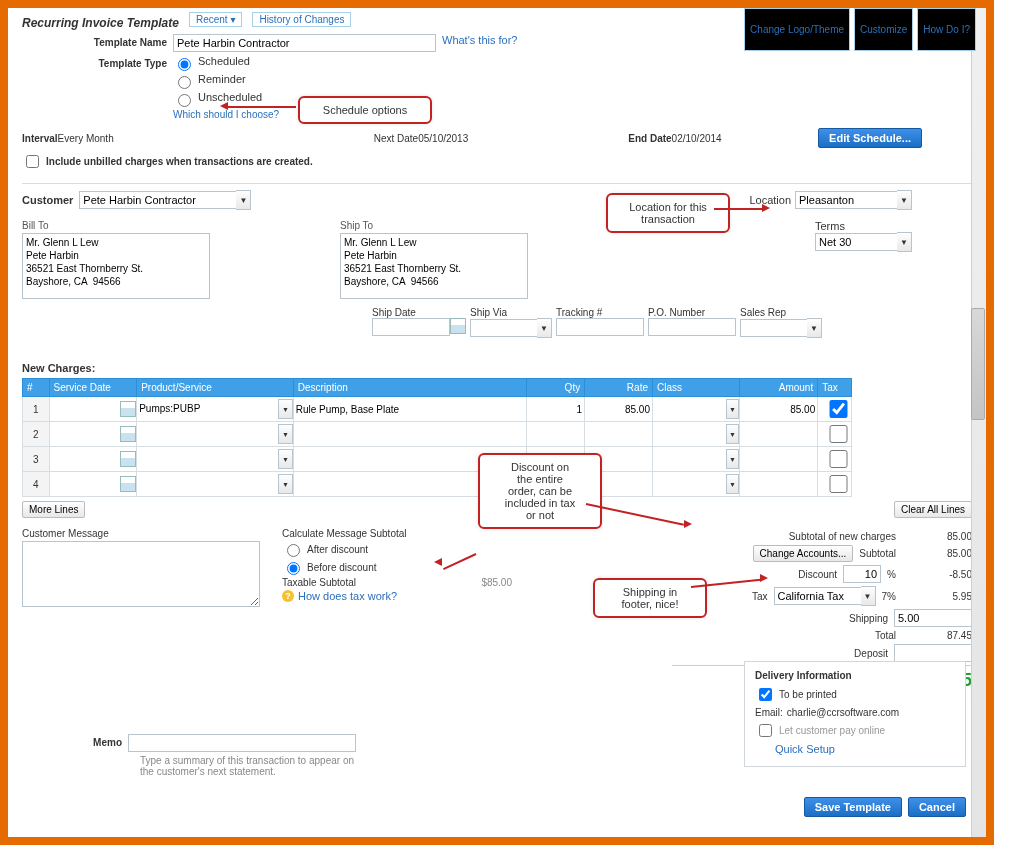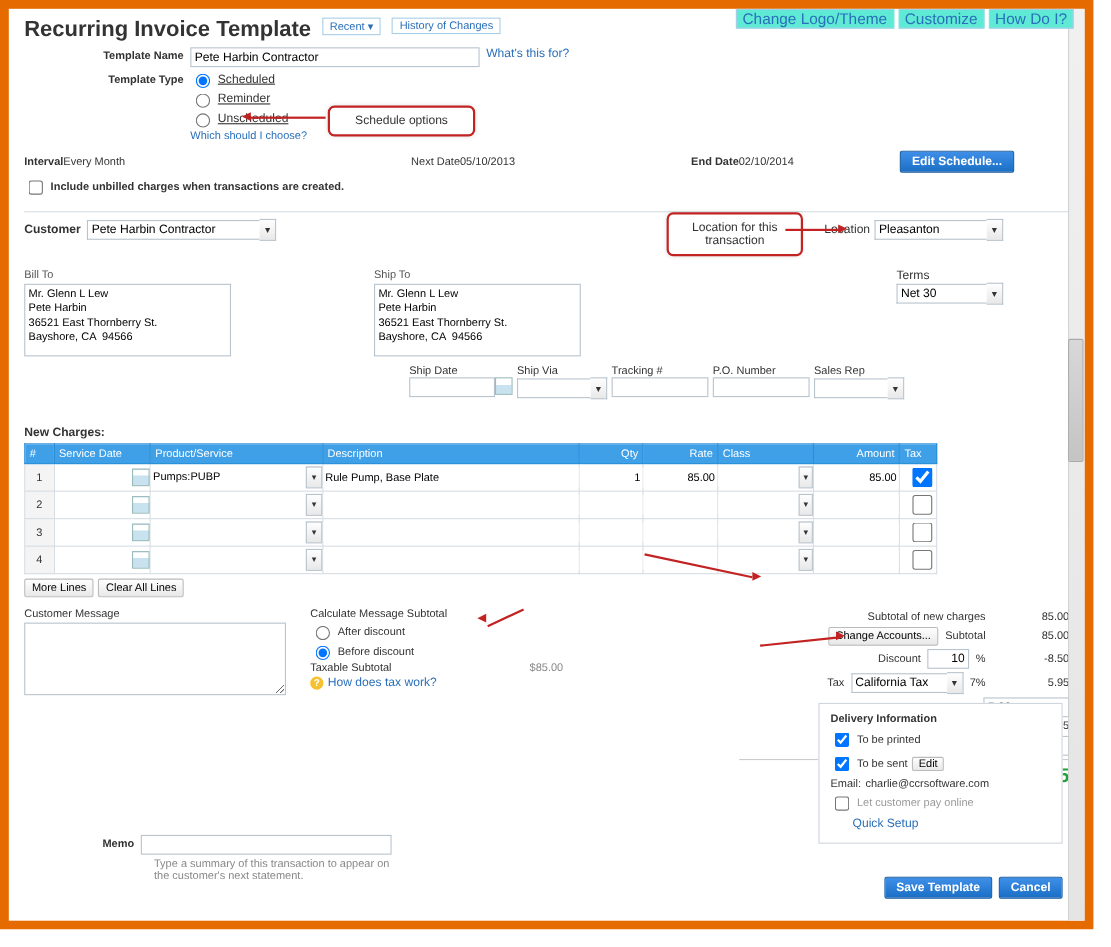--- a/index.html
+++ b/index.html
@@ -1,56 +1,56 @@
 <!DOCTYPE html>
 <html><head>
 <meta charset="utf-8">
 <style>
   html,body{margin:0;padding:0;font-family:Arial,Helvetica,sans-serif;font-size:11px;color:#333;background:#fff;}
   .frame{border:8px solid #e56a00;width:994px;height:845px;box-sizing:border-box;position:relative;overflow:hidden;background:#fff;}
   .toplinks{position:absolute;top:0;right:10px;display:flex;gap:4px;}
-  .top-link{background:#5eead4;border:1px solid #a8cfe8;color:#2a6fba;padding:0 5px;font-size:14px;cursor:pointer;}
-  h1{font-size:20px;font-weight:bold;margin:0;padding:8px 0 0 14px;color:#333;}
+  .top-link{background:#000000;border:1px solid #a8cfe8;color:#2a6fba;padding:15px 5px;font-size:10px;cursor:pointer;}
+  h1{font-size:12px;font-weight:bold;margin:0;padding:8px 0 0 14px;font-style:italic;color:#333;}
   .link-btn{color:#2a6fba;background:#fff;border:1px solid #a8cfe8;padding:1px 6px;font-size:10px;cursor:pointer;}
   .body{padding:4px 14px 0 14px;}
   .row{display:flex;align-items:flex-start;gap:6px;margin-bottom:3px;}
   .lbl{width:85px;text-align:right;font-weight:bold;font-size:10px;padding-top:3px;}
   input[type=text],textarea,select{border:1px solid #b8c4ce;font-size:11px;padding:2px 3px;font-family:inherit;}
   .wide-inp{width:255px;}
   .link{color:#2a6fba;cursor:pointer;font-size:11px;}
-  .radio-row{display:flex;align-items:center;gap:4px;margin-bottom:2px;text-decoration:underline;}
+  .radio-row{display:flex;align-items:flex-start;gap:4px;margin-bottom:2px;}
   .callout{border:2px solid #c22222;border-radius:6px;background:#fff;color:#333;padding:6px 10px;font-size:11px;position:absolute;box-shadow:0 0 4px rgba(0,0,0,0.1);text-align:center;}
   .arrow-line{position:absolute;background:#c22222;height:2px;}
   .arrow-head{position:absolute;width:0;height:0;}
   .interval-bar{display:flex;align-items:center;gap:0;margin-top:8px;font-weight:bold;font-size:10px;}
   .interval-bar .seg{flex:0 0 auto;margin-right:60px;}
   .interval-bar .seg span{font-weight:normal;}
   .btn-blue{background:linear-gradient(#3f8fe8,#1a6fc5);color:#fff;border:1px solid #155aa0;padding:3px 10px;font-size:11px;cursor:pointer;border-radius:2px;font-weight:bold;}
   .btn-gray{background:linear-gradient(#fefefe,#e8e8e8);border:1px solid #bbb;padding:2px 6px;font-size:10px;cursor:pointer;border-radius:2px;}
   .cb-row{display:flex;align-items:center;gap:4px;margin:4px 0 12px 0;}
   hr.sep{border:none;border-top:1px solid #d6dde3;margin:6px 0;}
   .cust-row{display:flex;align-items:center;gap:6px;}
   .drop{display:inline-flex;align-items:center;}
   .drop input{border-right:none;}
   .dbtn{border:1px solid #b8c4ce;border-left:none;background:linear-gradient(#fefefe,#e8e8e8);width:14px;height:18px;display:flex;align-items:center;justify-content:center;font-size:8px;cursor:pointer;}
-  .addr-block{display:flex;gap:30px;margin-top:26px;}
+  .addr-block{display:flex;gap:30px;margin-top:10px;}
   .addr-col{display:flex;flex-direction:column;}
   .addr-col .al{font-size:10px;color:#555;margin-bottom:2px;}
   textarea.addr{width:180px;height:60px;resize:none;font-size:10px;line-height:1.3;}
   .terms-block{margin-left:auto;}
   .ship-fields{display:flex;gap:4px;margin-top:8px;margin-left:350px;}
   .sf-col{display:flex;flex-direction:column;font-size:10px;}
   .sf-col input{width:80px;}
   table.lines{border-collapse:collapse;width:830px;margin-top:4px;font-size:10px;}
   table.lines th{background:#3fa0e8;color:#fff;font-weight:normal;padding:3px 4px;text-align:left;border:1px solid #2a8fd8;font-size:10px;}
   table.lines td{border:1px solid #d6dde3;padding:0;height:20px;background:#fff;}
   table.lines td input{border:none;width:100%;height:18px;font-size:10px;padding:0 2px;box-sizing:border-box;}
   .cal-ic{display:inline-block;width:14px;height:14px;border:1px solid #9bb;background:linear-gradient(#fff 40%,#c8e2f0 40%);vertical-align:middle;}
   .mini-dbtn{width:14px;height:18px;border:1px solid #b8c4ce;background:linear-gradient(#fefefe,#e8e8e8);font-size:7px;display:inline-flex;align-items:center;justify-content:center;}
-  .line-btns{margin-top:4px;display:flex;gap:4px;}
+  .line-btns{margin-top:4px;display:flex;gap:4px;justify-content:space-between;}
   .totals{display:flex;margin-top:10px;gap:30px;}
   .cm-block{width:230px;}
   .cm-block textarea{width:230px;height:60px;}
   .tax-block{width:230px;font-size:10px;}
   .tax-block .trow{display:flex;align-items:center;gap:4px;margin:2px 0;}
   .totals-right{margin-left:auto;width:300px;font-size:10px;}
   .totals-right .trow{display:flex;align-items:center;justify-content:flex-end;gap:6px;margin:3px 0;}
   .totals-right .trow .tlbl{text-align:right;}
   .totals-right .trow .tval{width:70px;text-align:right;}
   .totals-right input{width:70px;text-align:left;}
@@ -401,25 +401,20 @@
     </div>
   </div>
 
   <div class="delivery">
     <div style="font-weight:bold;margin-bottom:4px;">Delivery Information</div>
     <div class="drow">
         <input type="checkbox" checked="" style="">
         <span>To be printed</span>
       </div>
     <div class="drow">
-        <input type="checkbox" checked="" style="">
-        <span>To be sent</span>
-        <button class="btn-gray" style="padding:0 5px;">Edit</button>
-      </div>
-    <div class="drow">
         <span>Email:</span> 
         <span>charlie@ccrsoftware.com</span>
       </div>
     <div class="drow">
         <input type="checkbox" style="">
         <span style="color:#999;">Let customer pay online</span>
       </div>
     <div class="drow" style="margin-left:20px;">
         <span class="link">Quick Setup</span>
       </div>
@@ -432,21 +427,28 @@
 
   <div class="callout ann" style="left:290px;top:88px;width:110px;">Schedule options</div>
   <div class="arrow-line ann" style="left:218px;top:98px;width:70px;"></div>
   <div class="arrow-head ann" style="left:212px;top:94px;border-top:4px solid transparent;border-bottom:4px solid transparent;border-right:8px solid #c22222;"></div>
 
   <div class="callout ann" style="left:598px;top:185px;width:100px;white-space:pre-line;">Location for this
 transaction</div>
   <div class="arrow-line ann" style="left:706px;top:200px;width:48px;"></div>
   <div class="arrow-head ann" style="left:754px;top:196px;border-top:4px solid transparent;border-bottom:4px solid transparent;border-left:8px solid #c22222;"></div>
 
+  <div class="callout ann" style="left:470px;top:445px;width:100px;white-space:pre-line;">Discount on
+the entire
+order, can be
+included in tax
+or not</div>
   <div class="arrow-line ann" style="left:578px;top:495px;width:100px;transform:rotate(12deg);transform-origin:left center;"></div>
   <div class="arrow-head ann" style="left:676px;top:512px;border-top:4px solid transparent;border-bottom:4px solid transparent;border-left:8px solid #c22222;"></div>
   <div class="arrow-line ann" style="left:432px;top:545px;width:36px;transform:rotate(-25deg);transform-origin:right center;"></div>
   <div class="arrow-head ann" style="left:426px;top:550px;border-top:4px solid transparent;border-bottom:4px solid transparent;border-right:8px solid #c22222;"></div>
 
+  <div class="callout ann" style="left:585px;top:570px;width:90px;white-space:pre-line;">Shipping in
+footer, nice!</div>
   <div class="arrow-line ann" style="left:683px;top:578px;width:70px;transform:rotate(-6deg);transform-origin:left center;"></div>
   <div class="arrow-head ann" style="left:752px;top:566px;border-top:4px solid transparent;border-bottom:4px solid transparent;border-left:8px solid #c22222;"></div>
 
 </div>
 
 </body></html>

